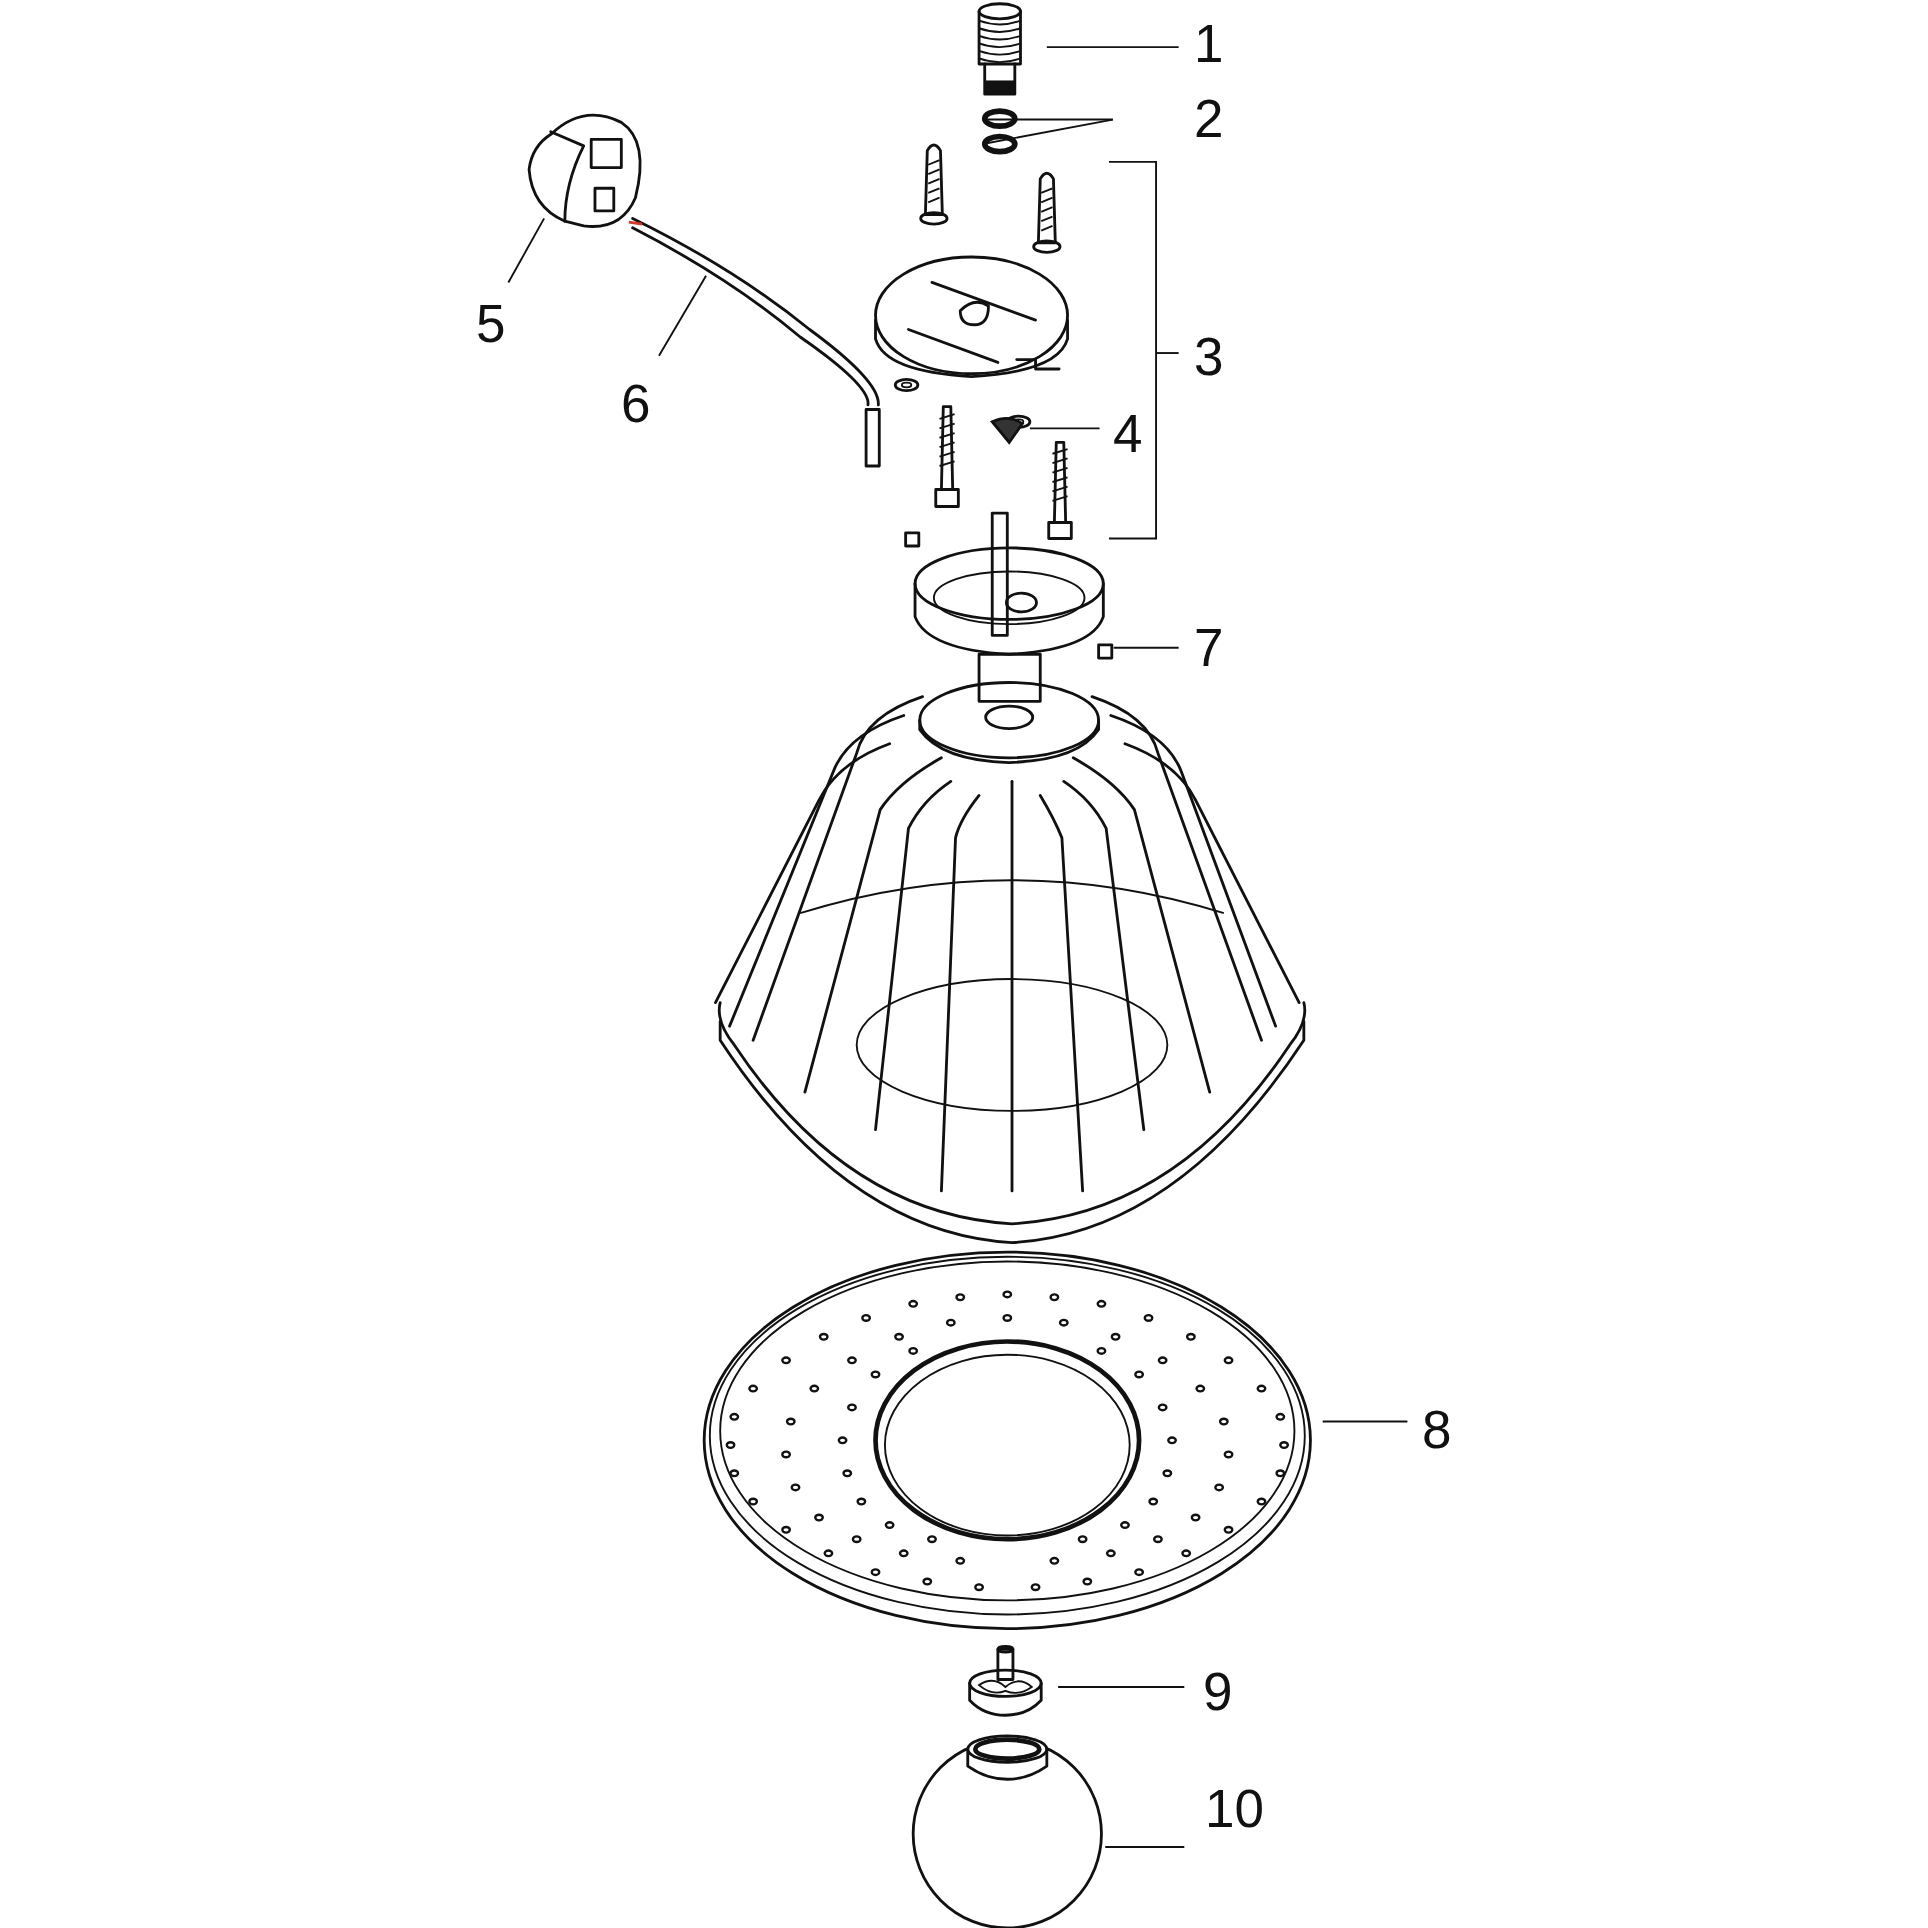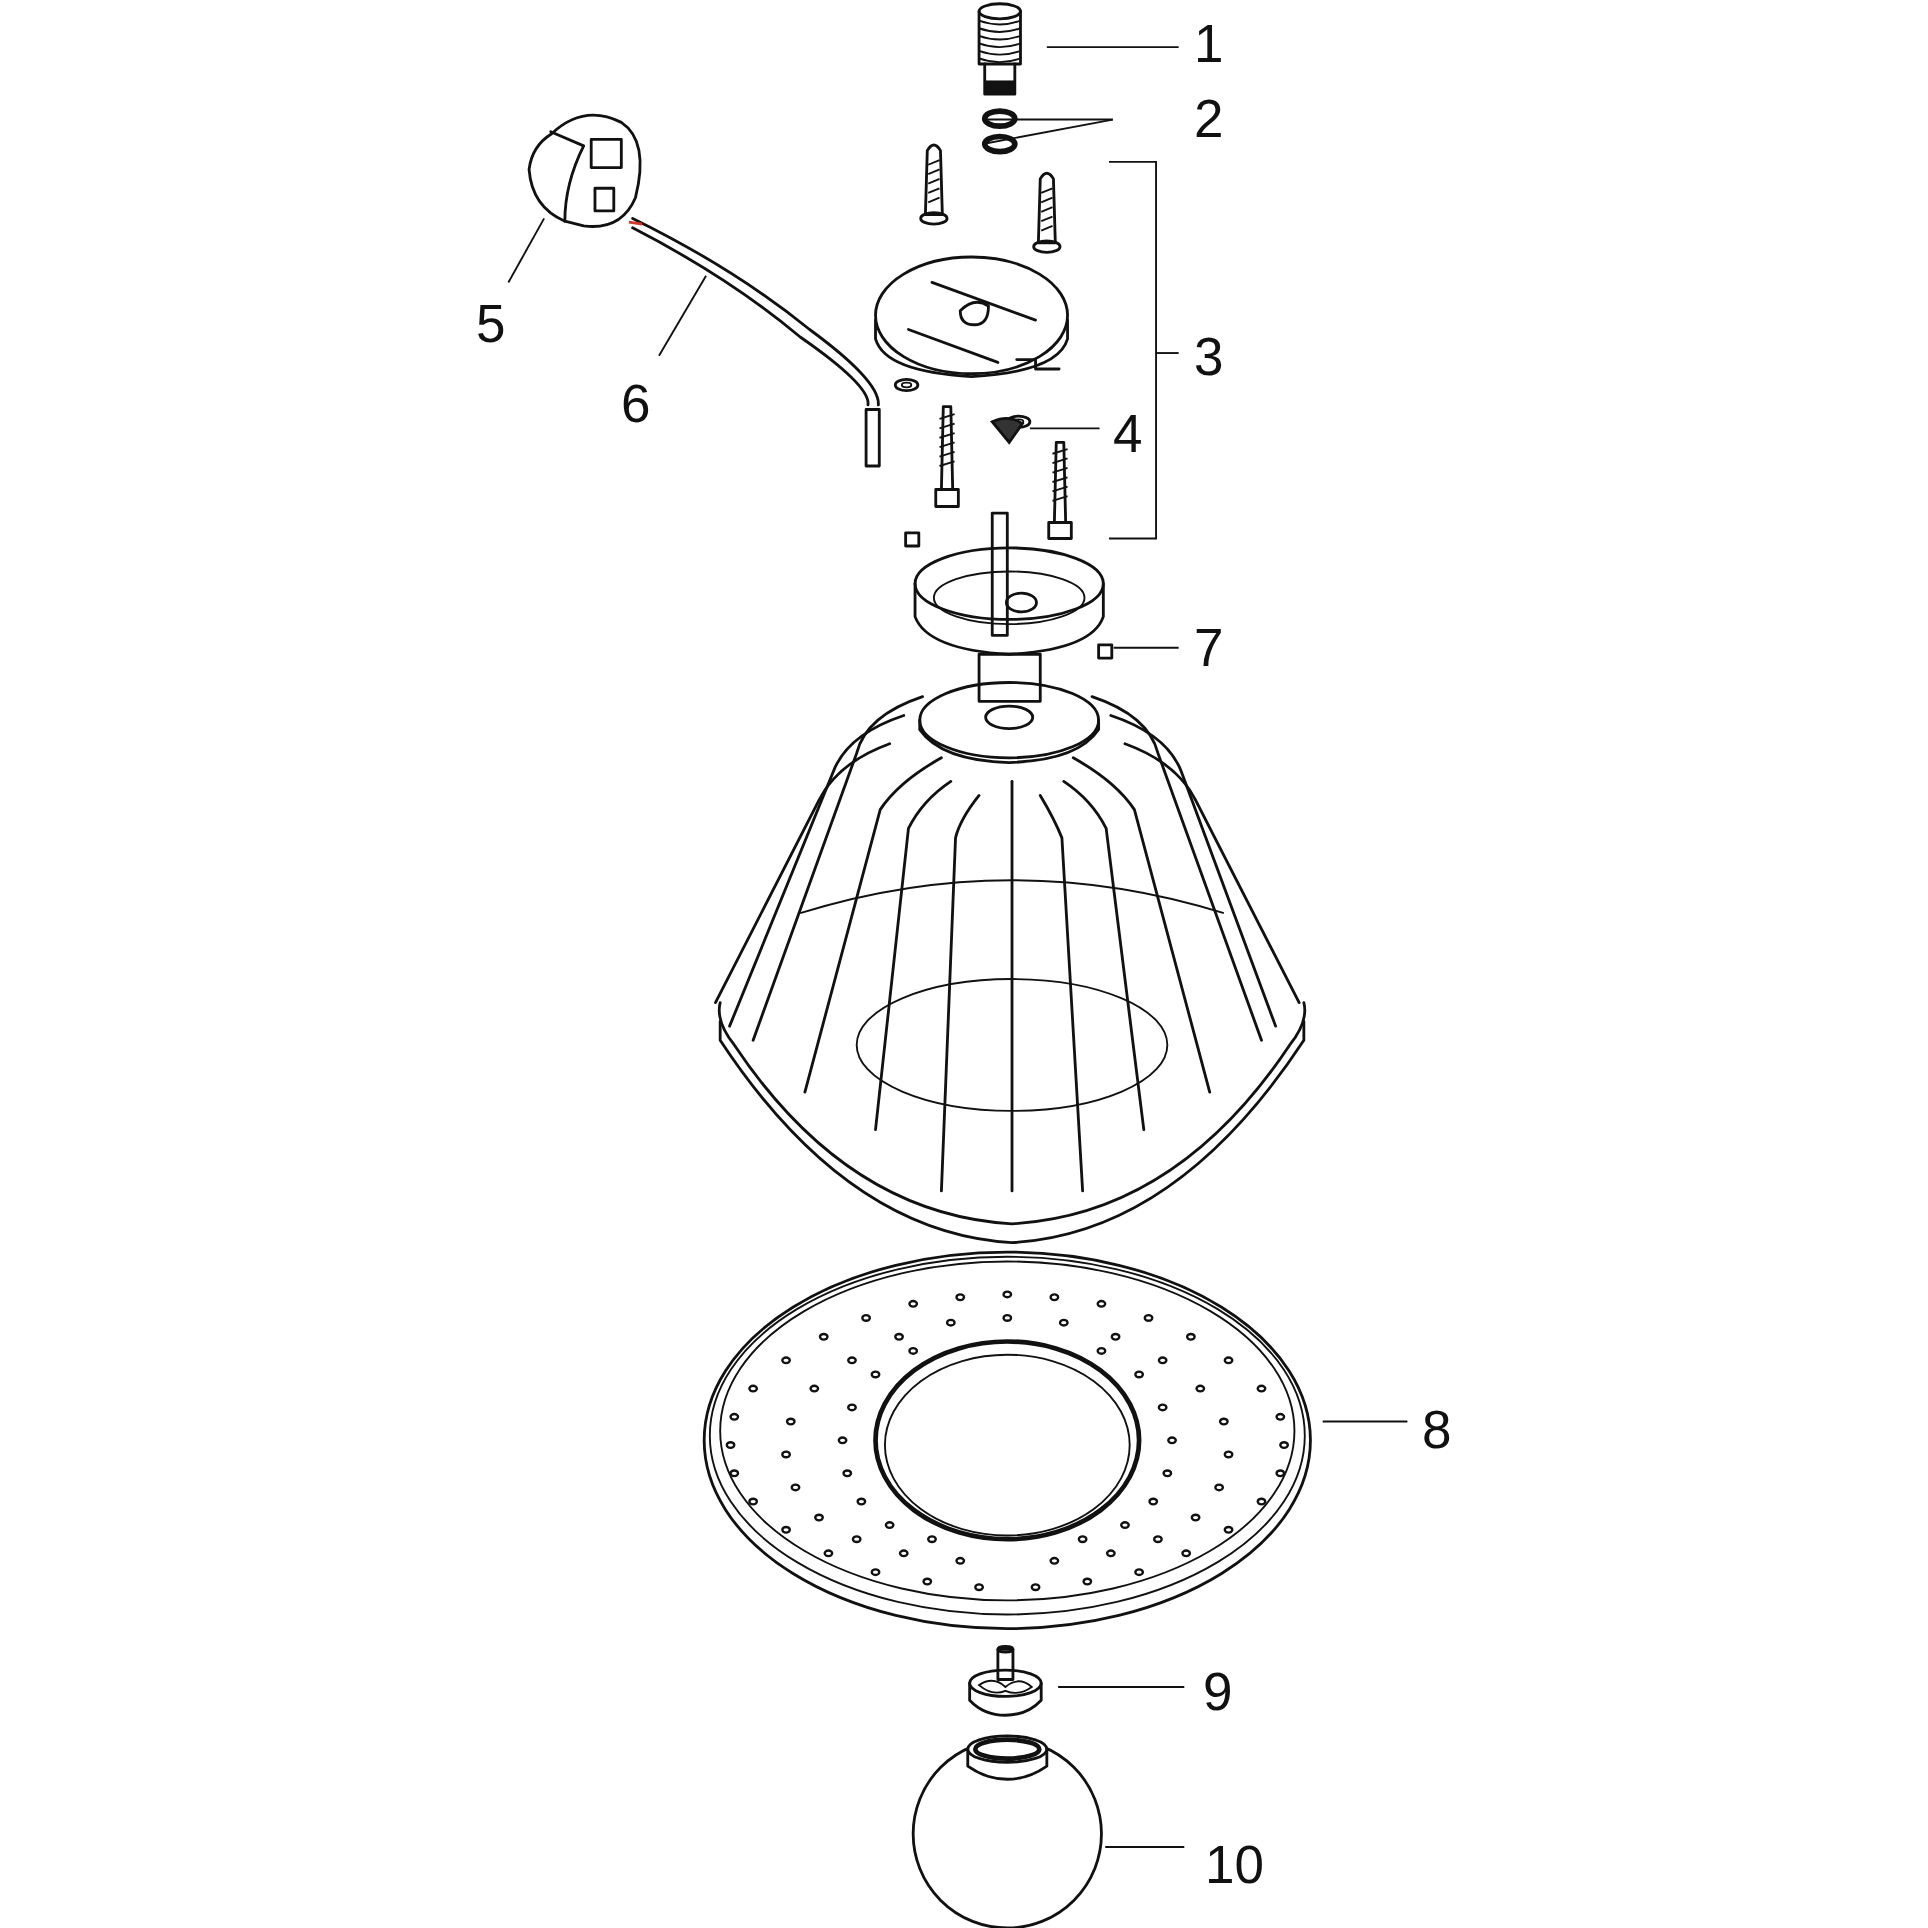--- a/index.html
+++ b/index.html
@@ -263,14 +263,14 @@
 
 <div class="callout" style="left:1194px;top:17px">1</div>
 <div class="callout" style="left:1194px;top:92px">2</div>
 <div class="callout" style="left:1194px;top:330px">3</div>
 <div class="callout" style="left:1113px;top:407px">4</div>
 <div class="callout" style="left:476px;top:297px">5</div>
 <div class="callout" style="left:621px;top:377px">6</div>
 <div class="callout" style="left:1194px;top:621px">7</div>
 <div class="callout" style="left:1422px;top:1403px">8</div>
 <div class="callout" style="left:1203px;top:1665px">9</div>
-<div class="callout" style="left:1205px;top:1838px">10</div>
+<div class="callout" style="left:1205px;top:1782px">10</div>
 
 
 </body></html>

